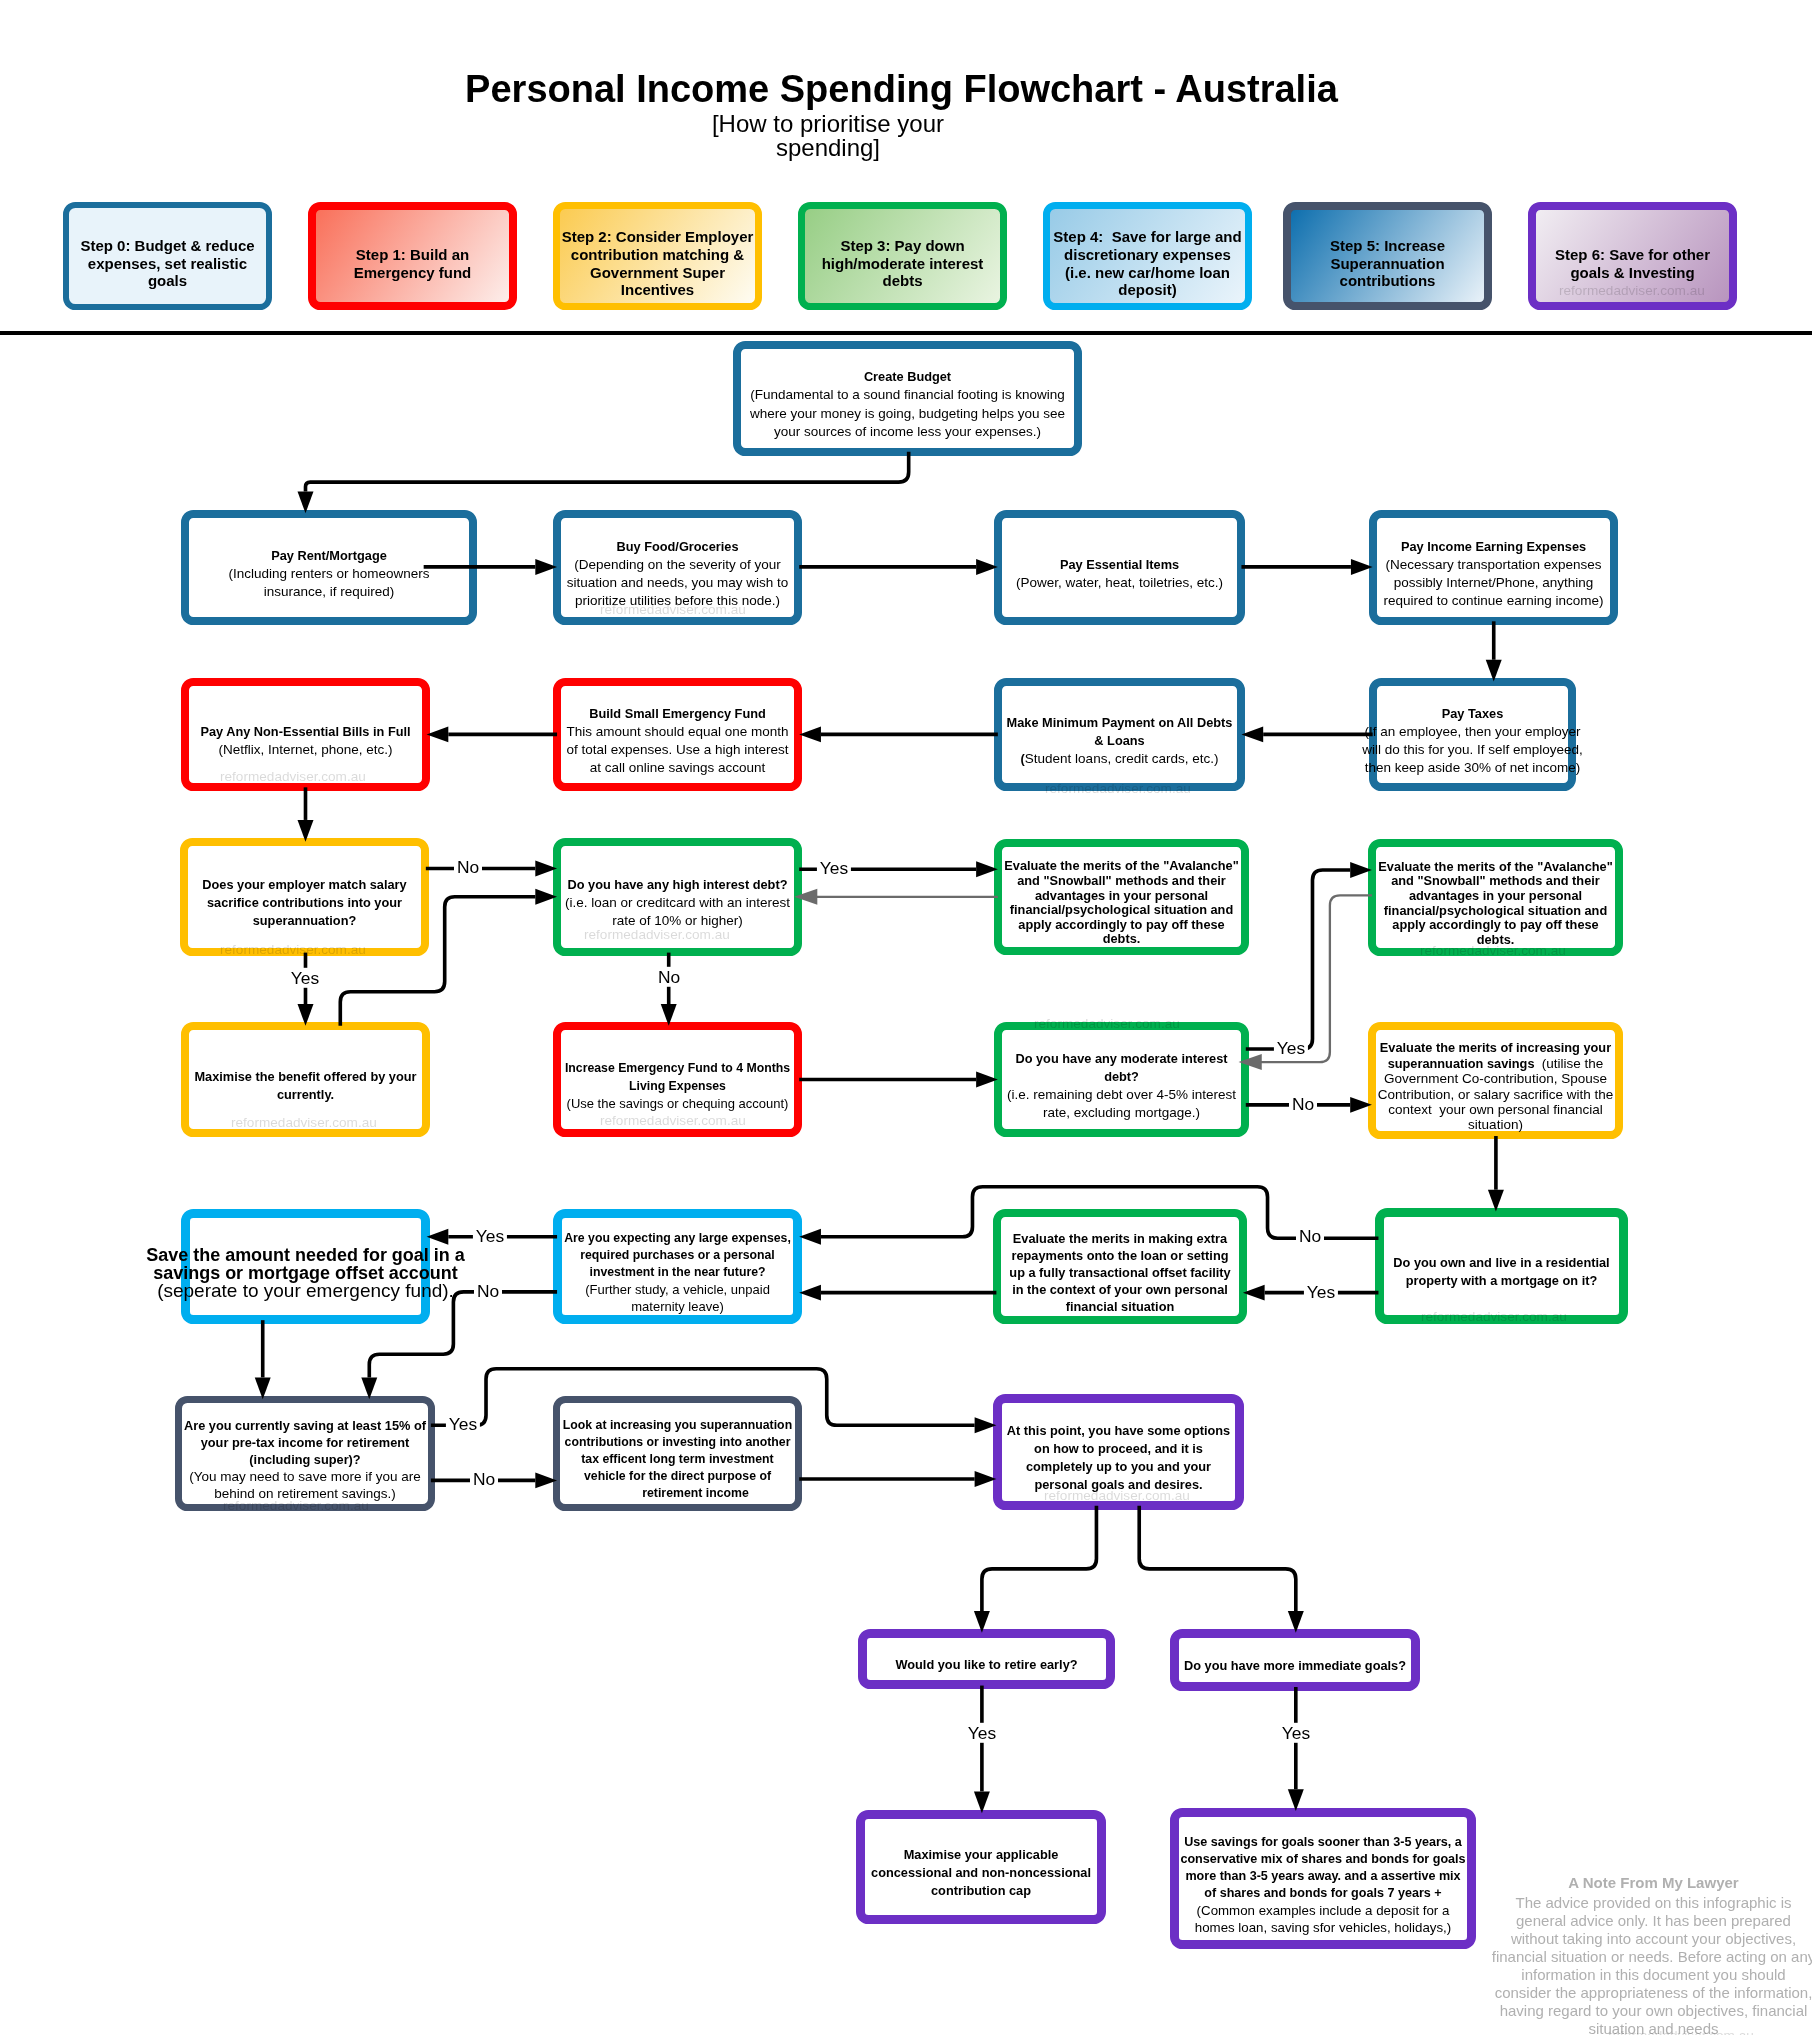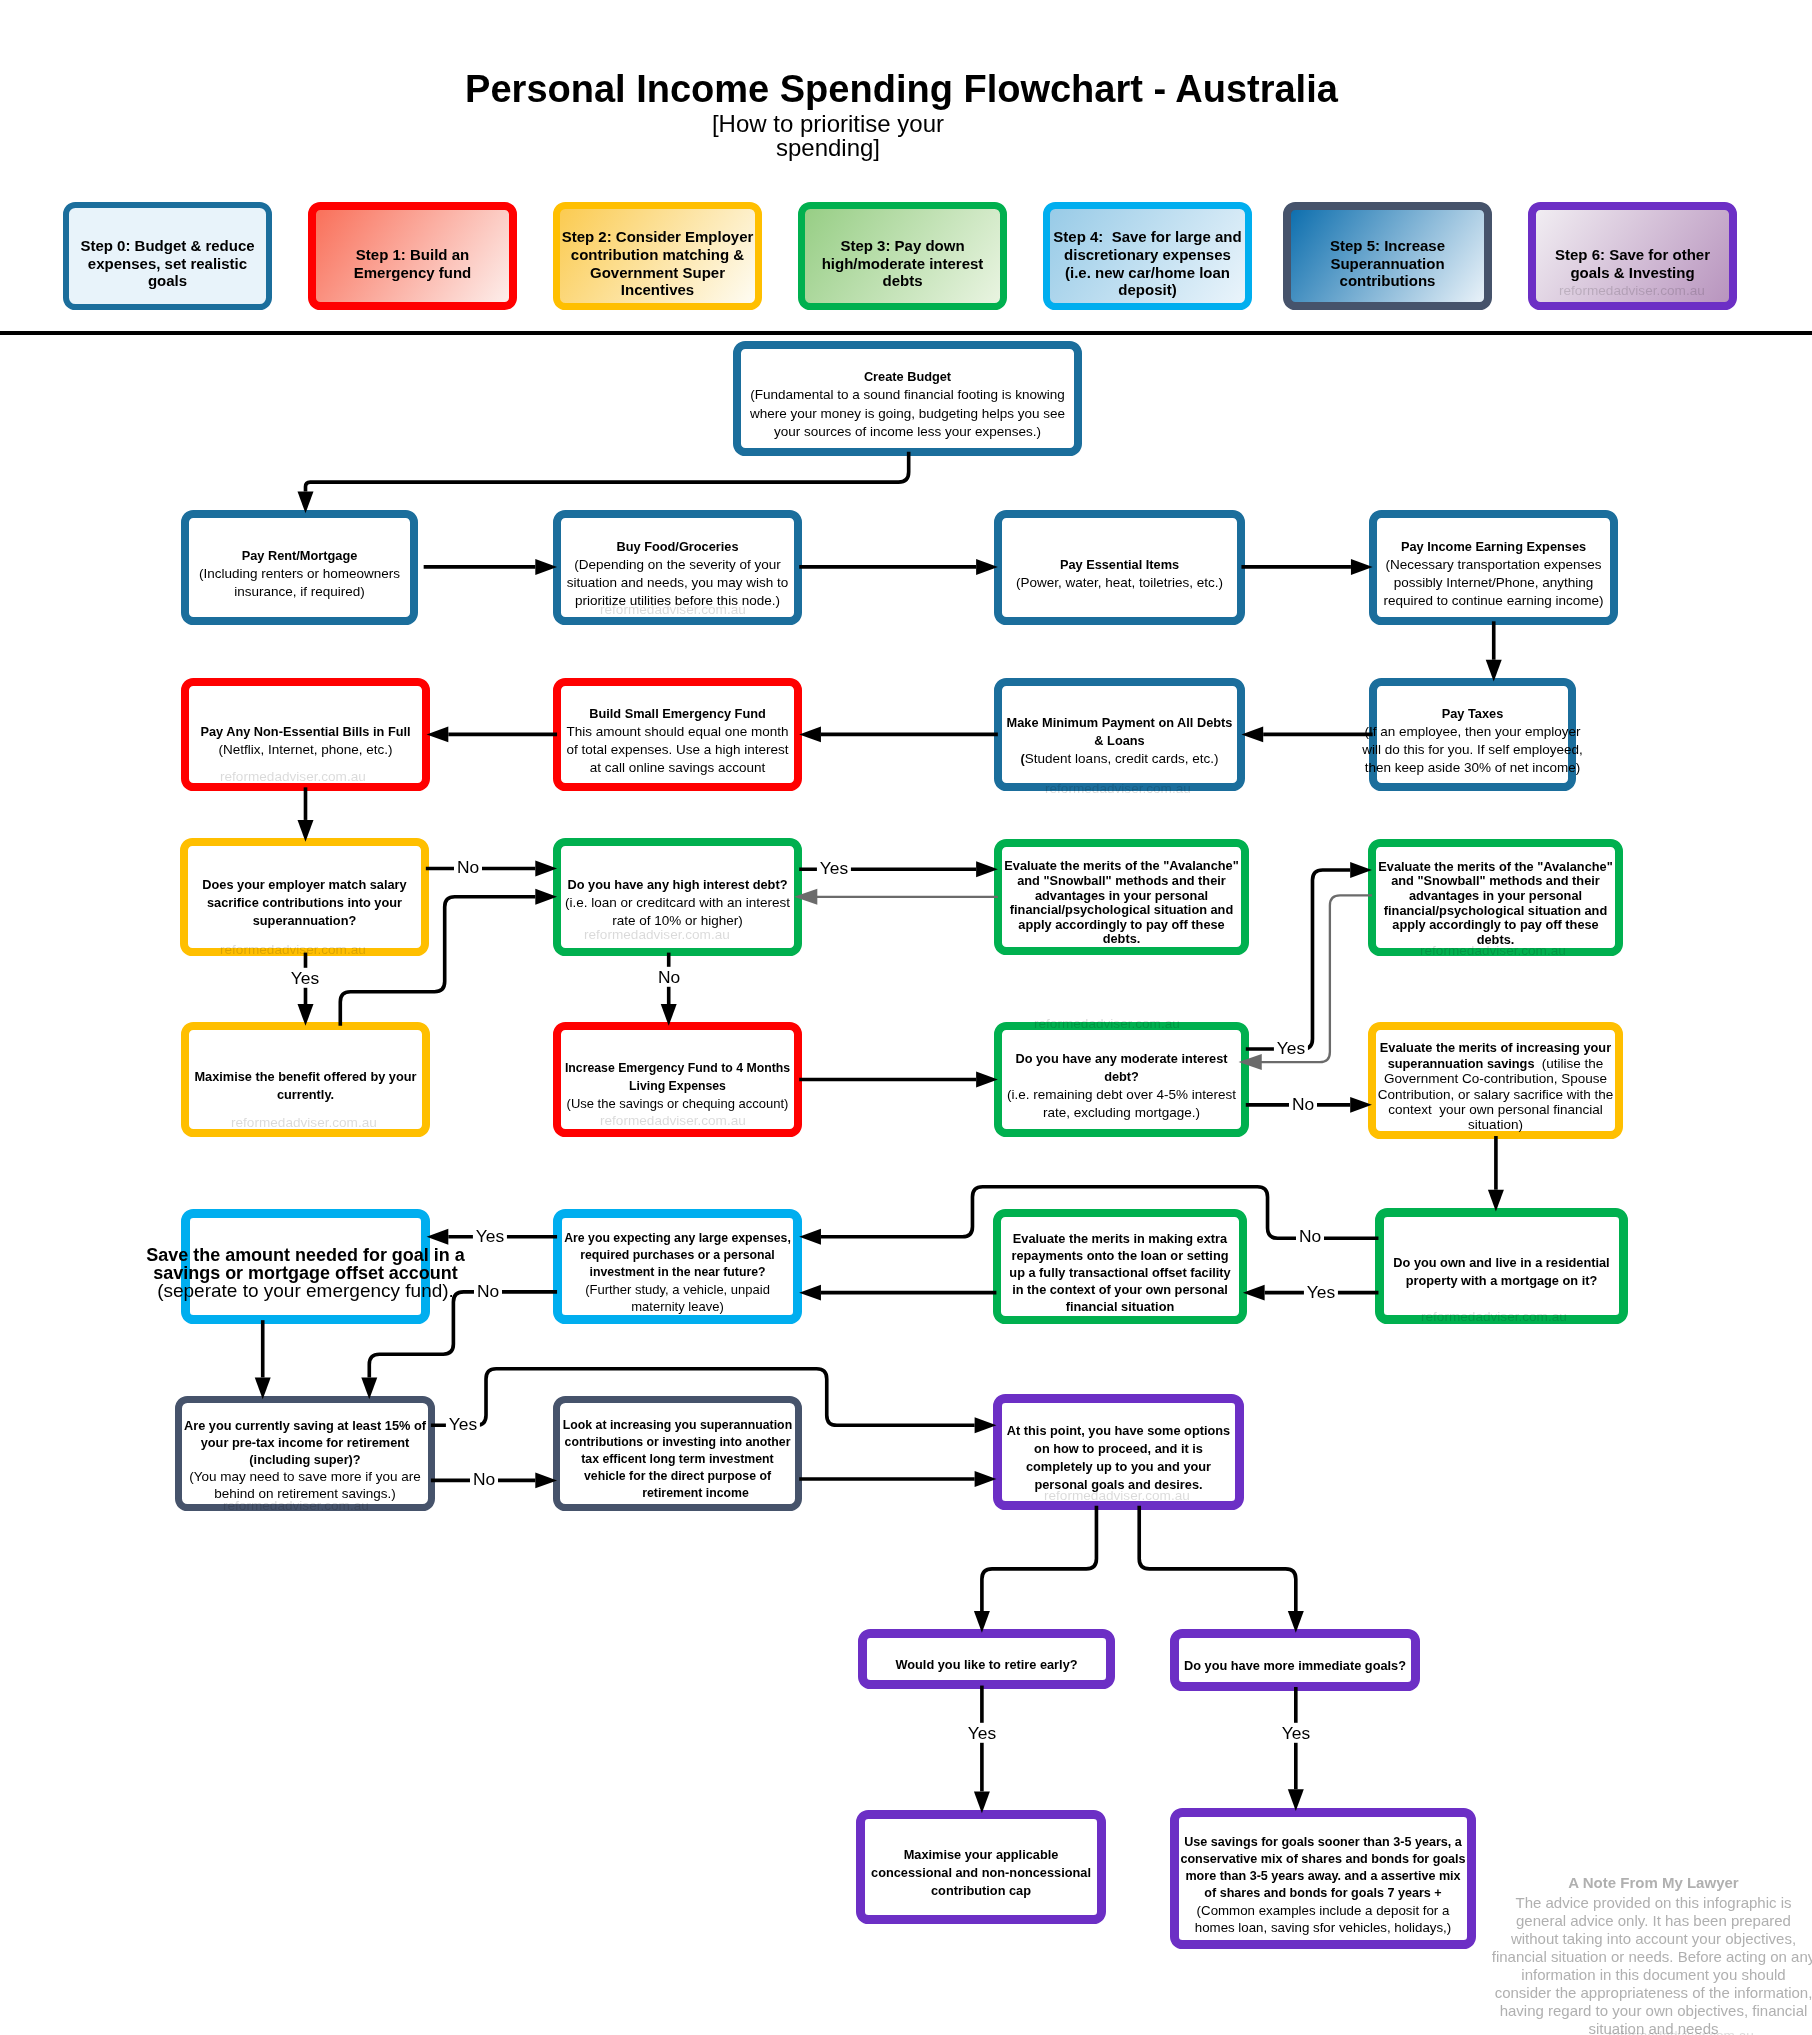--- a/index.html
+++ b/index.html
@@ -191,21 +191,21 @@
         <polygon points="1776,2468 1798,2468 1787,2498" fill="#000"></polygon>
       </g>
     </svg>
   <div id="node-layer">
       <div class="node" style="left: 733px; top: 341px; width: 349px; height: 115px; border-width: 8px; border-color: rgb(27, 110, 156); font-size: 13.5px; line-height: 18.4px;">
         <div class="bb" style="line-height: 18.4px;">Create Budget</div>
         <div style="line-height: 18.4px;">(Fundamental to a sound financial footing is knowing</div>
         <div style="line-height: 18.4px;">where your money is going, budgeting helps you see</div>
         <div style="line-height: 18.4px;">your sources of income less your expenses.)</div>
       </div>
-      <div class="node" style="left: 181px; top: 510px; width: 237px; height: 115px; border-width: 8px; border-color: rgb(27, 110, 156); font-size: 13.5px; line-height: 18px; align-items: center;">
+      <div class="node" style="left: 181px; top: 510px; width: 296px; height: 115px; border-width: 8px; border-color: rgb(27, 110, 156); font-size: 13.5px; line-height: 18px; align-items: center;">
         <div class="bb" style="line-height: 18px;">Pay Rent/Mortgage</div>
         <div style="line-height: 18px;">(Including renters or homeowners</div>
         <div style="line-height: 18px;">insurance, if required)</div>
       </div>
       <div class="node" style="left: 553px; top: 510px; width: 249px; height: 115px; border-width: 8px; border-color: rgb(27, 110, 156); font-size: 13.5px; line-height: 18px;">
         <div class="bb" style="line-height: 18px;">Buy Food/Groceries</div>
         <div style="line-height: 18px;">(Depending on the severity of your</div>
         <div style="line-height: 18px;">situation and needs, you may wish to</div>
         <div style="line-height: 18px;">prioritize utilities before this node.)</div>
       </div>

